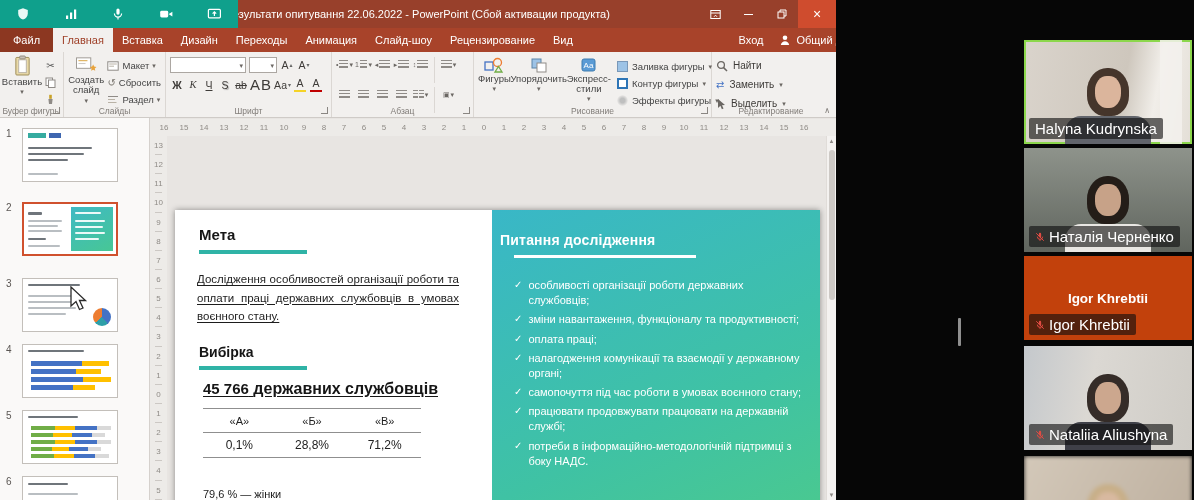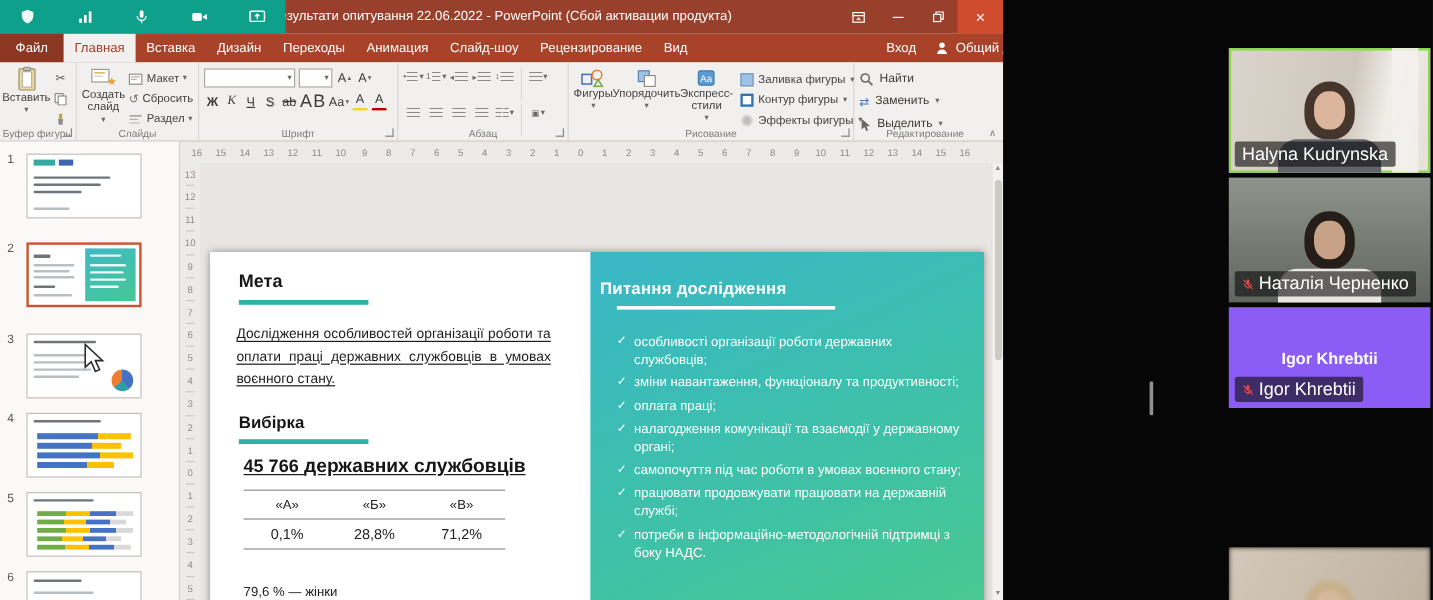--- a/index.html
+++ b/index.html
@@ -135,21 +135,21 @@
   .vscroll .arrow { height:10px; font-size:6px; color:#8C8884; text-align:center; line-height:10px; }
   .vthumb { position:absolute; left:1.5px; right:1.5px; top:14px; height:150px; background:#CDC9C5; border-radius:3px; }
 
   
   .zoom-area { position:absolute; left:836px; top:0; width:358px; height:500px; background:#060606; }
   .divider { position:absolute; left:122px; top:318px; width:3px; height:28px; background:#8F8F8F; border-radius:1px; }
   .tile { position:absolute; right:2px; width:168px; overflow:hidden; background:#141414; }
   .tile1 { top:40px; height:104px; background:linear-gradient(100deg,#DAD4CC 0%,#CEC7BD 58%,#F1EEE9 76%,#E3DED6 100%);
            box-shadow:inset 0 0 0 2px #8CD74C; }
   .tile2 { top:148px; height:104px; background:linear-gradient(180deg,#8E938B,#60655E); }
-  .tile3 { top:256px; height:84px; background:#8b5cf6; }
+  .tile3 { top:256px; height:84px; background:#c2410c; }
   .tile4 { top:346px; height:104px; background:linear-gradient(100deg,#C4C8CC 0%,#DBD8D3 40%,#CFCCC6 100%); }
   .tile5 { top:456px; height:104px; }
   .blur-wrap { position:absolute; inset:0; background:linear-gradient(120deg,#D3C8B9,#BCAE9D); filter:blur(2px); }
   .person { position:absolute; left:0; right:0; bottom:0; height:80px; }
   .hair  { position:absolute; left:50%; top:4px; width:42px; height:48px; transform:translateX(-50%); border-radius:48% 48% 42% 42%; }
   .face  { position:absolute; left:50%; top:12px; width:26px; height:32px; transform:translateX(-50%); border-radius:45%; }
   .torso { position:absolute; left:50%; bottom:-4px; width:86px; height:32px; transform:translateX(-50%); border-radius:16px 16px 0 0; }
   .p1 .hair{background:#45352B}.p1 .face{background:#DBB59C}.p1 .torso{background:#62656C}
   .p2 .hair{background:#241D18}.p2 .face{background:#C7A288}.p2 .torso{background:#E9E7E3}
   .p4 .hair{background:#352C28}.p4 .face{background:#CCA78E}.p4 .torso{background:#3F4048}
@@ -731,20 +731,36 @@
         <svg width="10" height="10" viewBox="0 0 12 12">
             <rect x="4.6" y="1" width="2.8" height="5.4" rx="1.4" fill="#E14B42"></rect>
             <path d="M2.8 5.6a3.2 3.2 0 0 0 6.4 0" fill="none" stroke="#E14B42" stroke-width="1.2"></path>
             <line x1="6" y1="8.8" x2="6" y2="10.6" stroke="#E14B42" stroke-width="1.2"></line>
             <line x1="1.5" y1="1.5" x2="10.5" y2="10.5" stroke="#E14B42" stroke-width="1.2"></line>
           </svg>
         <span>Igor Khrebtii</span>
       </div>
     </div>
 
+    <div class="tile tile4">
+      <div class="person p4">
+        <span class="hair"></span>
+          <span class="face"></span>
+          <span class="torso"></span>
+      </div>
+      <div class="name-label">
+        <svg width="10" height="10" viewBox="0 0 12 12">
+            <rect x="4.6" y="1" width="2.8" height="5.4" rx="1.4" fill="#E14B42"></rect>
+            <path d="M2.8 5.6a3.2 3.2 0 0 0 6.4 0" fill="none" stroke="#E14B42" stroke-width="1.2"></path>
+            <line x1="6" y1="8.8" x2="6" y2="10.6" stroke="#E14B42" stroke-width="1.2"></line>
+            <line x1="1.5" y1="1.5" x2="10.5" y2="10.5" stroke="#E14B42" stroke-width="1.2"></line>
+          </svg>
+        <span>Nataliia Aliushyna</span>
+      </div>
+    </div>
 
     <div class="tile tile5">
       <div class="blur-wrap">
         <div class="person p5">
           <span class="hair"></span>
             <span class="face"></span>
         </div>
       </div>
     </div>
   </div>

